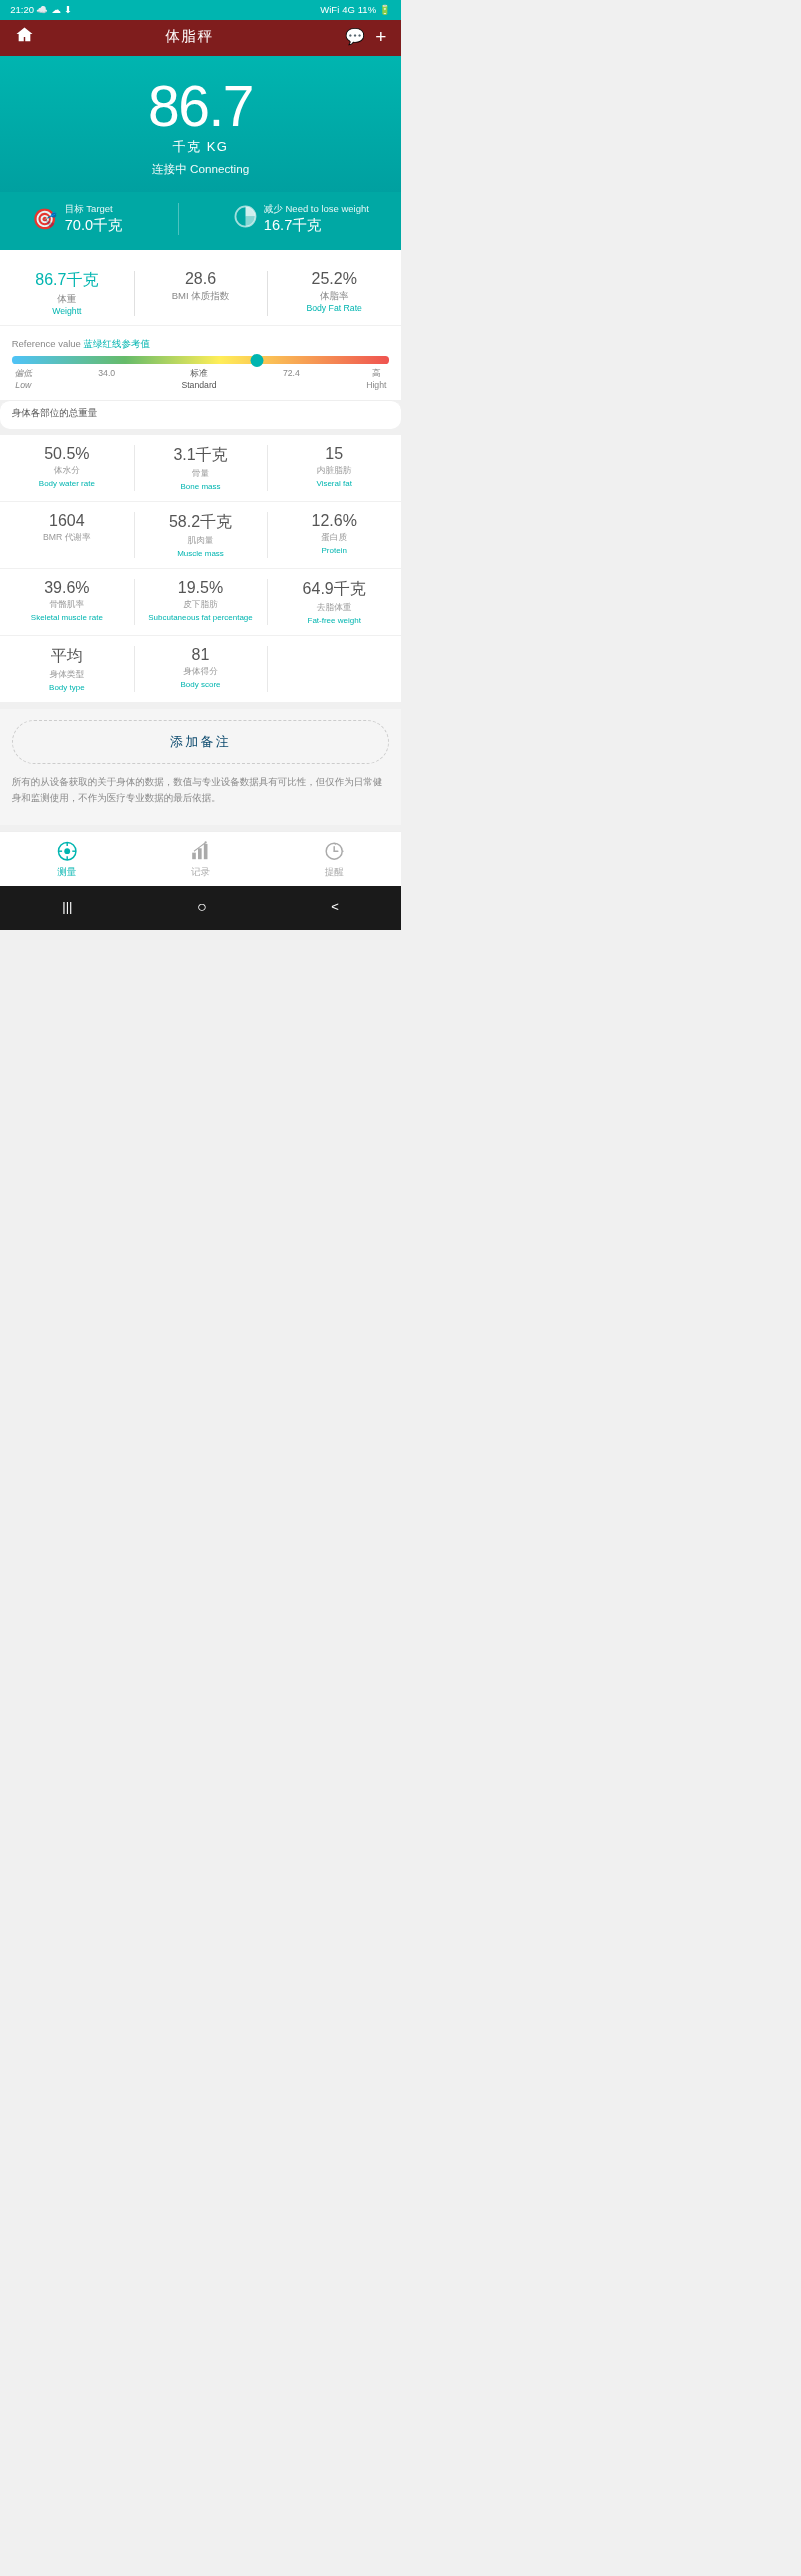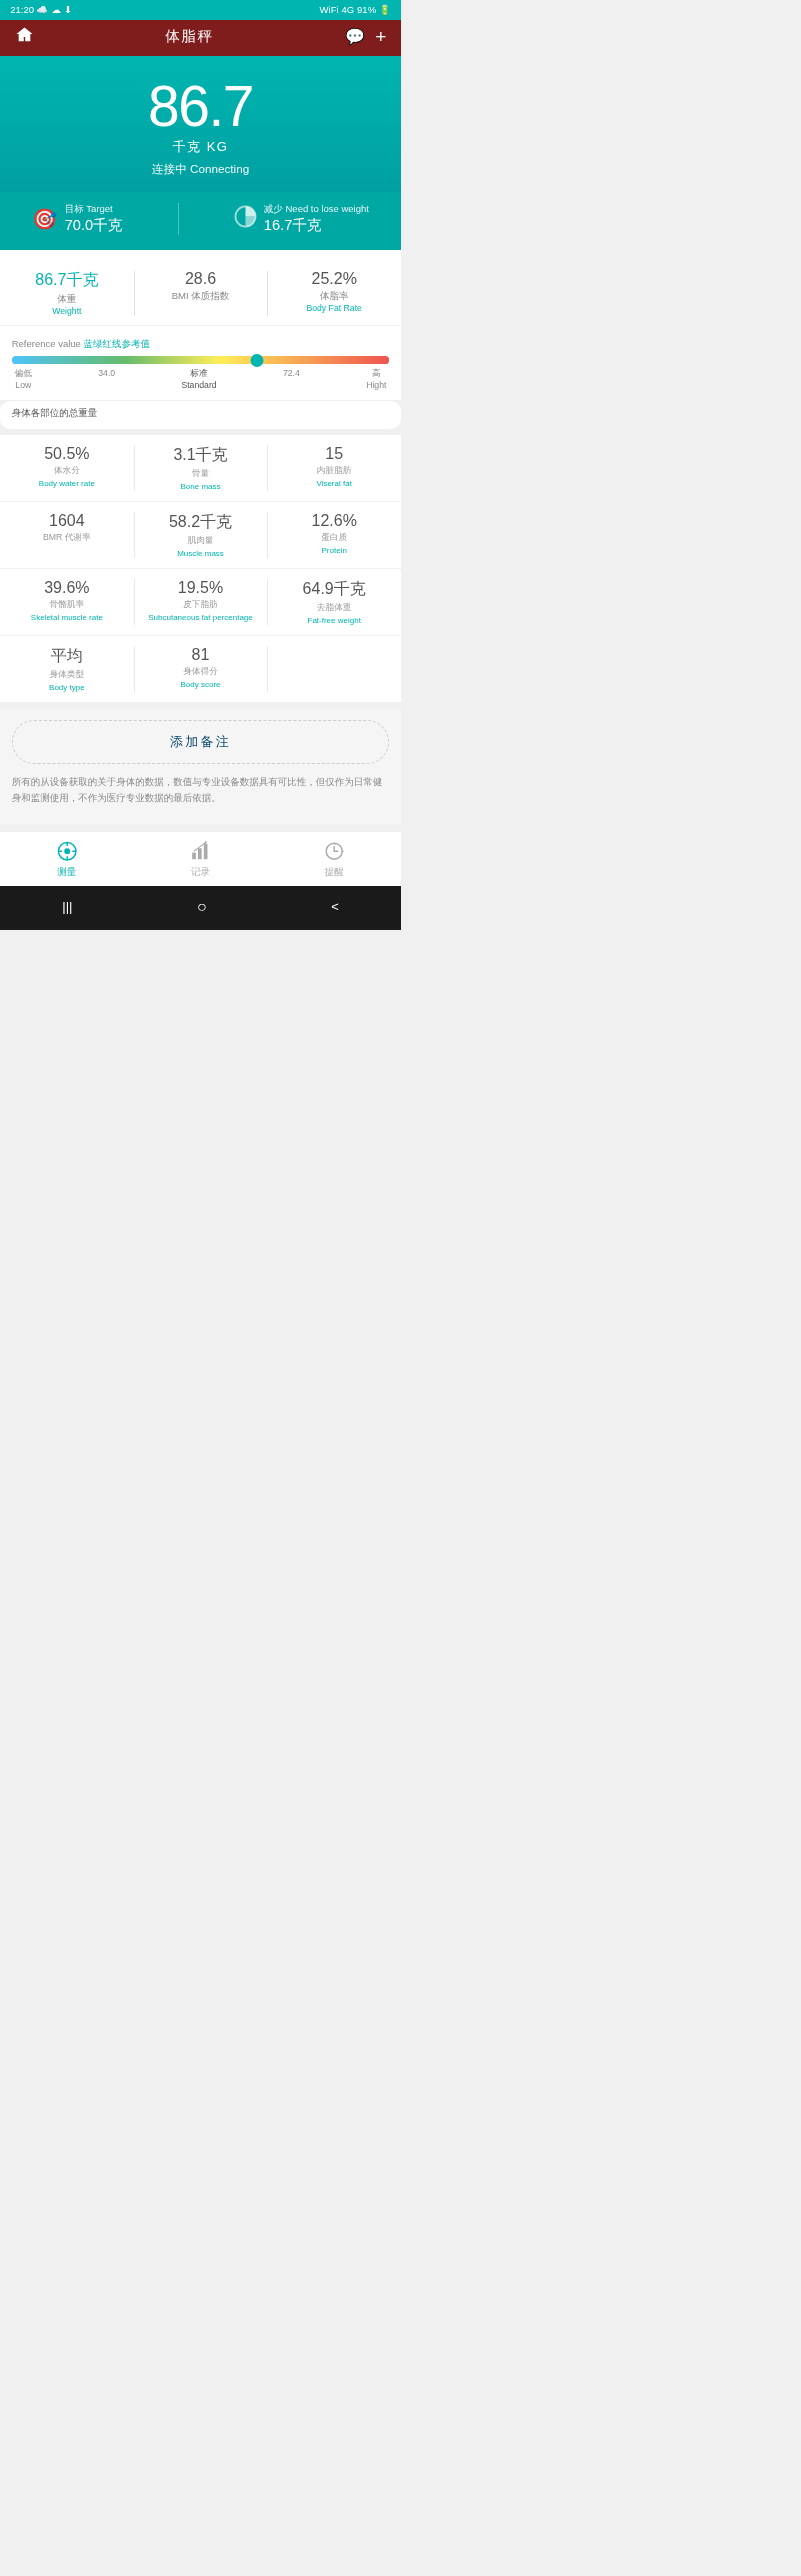--- a/index.html
+++ b/index.html
@@ -304,21 +304,21 @@
 <div class="status-bar">
   <div class="status-left">
     <span>21:20</span>
     <span>☁️</span>
     <span>☁</span>
     <span>⬇</span>
   </div>
   <div class="status-right">
     <span>WiFi</span>
     <span>4G</span>
-    <span>91%</span>
+    <span>11%</span>
     <span>🔋</span>
   </div>
 </div>
 
 <div class="header">
   <div class="header-icon">
     <svg width="19" height="17.5" viewBox="0 0 26 24" fill="none">
       <path d="M13 2L2 11h3v10h7v-6h2v6h7V11h3L13 2z" fill="white"></path>
     </svg>
   </div>
@@ -381,21 +381,21 @@
 <div class="reference-section">
   <div class="reference-title">
     <span>Reference value</span>
     <span style="color:#00b5b0;">蓝绿红线参考值</span>
   </div>
   <div class="bar-container">
     <div class="bar-track"></div>
     <div class="bar-indicator" style="left: 65%;"></div>
   </div>
   <div style="display:flex; justify-content:space-between; font-size:8.7px; color:#888; margin-top:4.4px; padding: 0 2.9px;">
-    <div style="text-align:center;">
+    <div style="text-align:center;font-style:italic;">
       <div>偏低</div>
       <div>Low</div>
     </div>
     <div>34.0</div>
     <div style="text-align:center;">
       <div style="color:#555;font-weight:500;">标准</div>
       <div style="color:#555;">Standard</div>
     </div>
     <div>72.4</div>
     <div style="text-align:center;">

